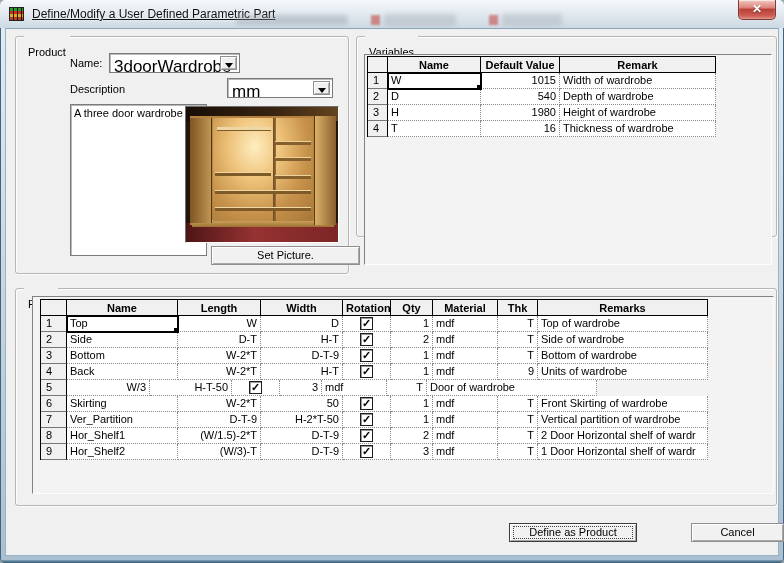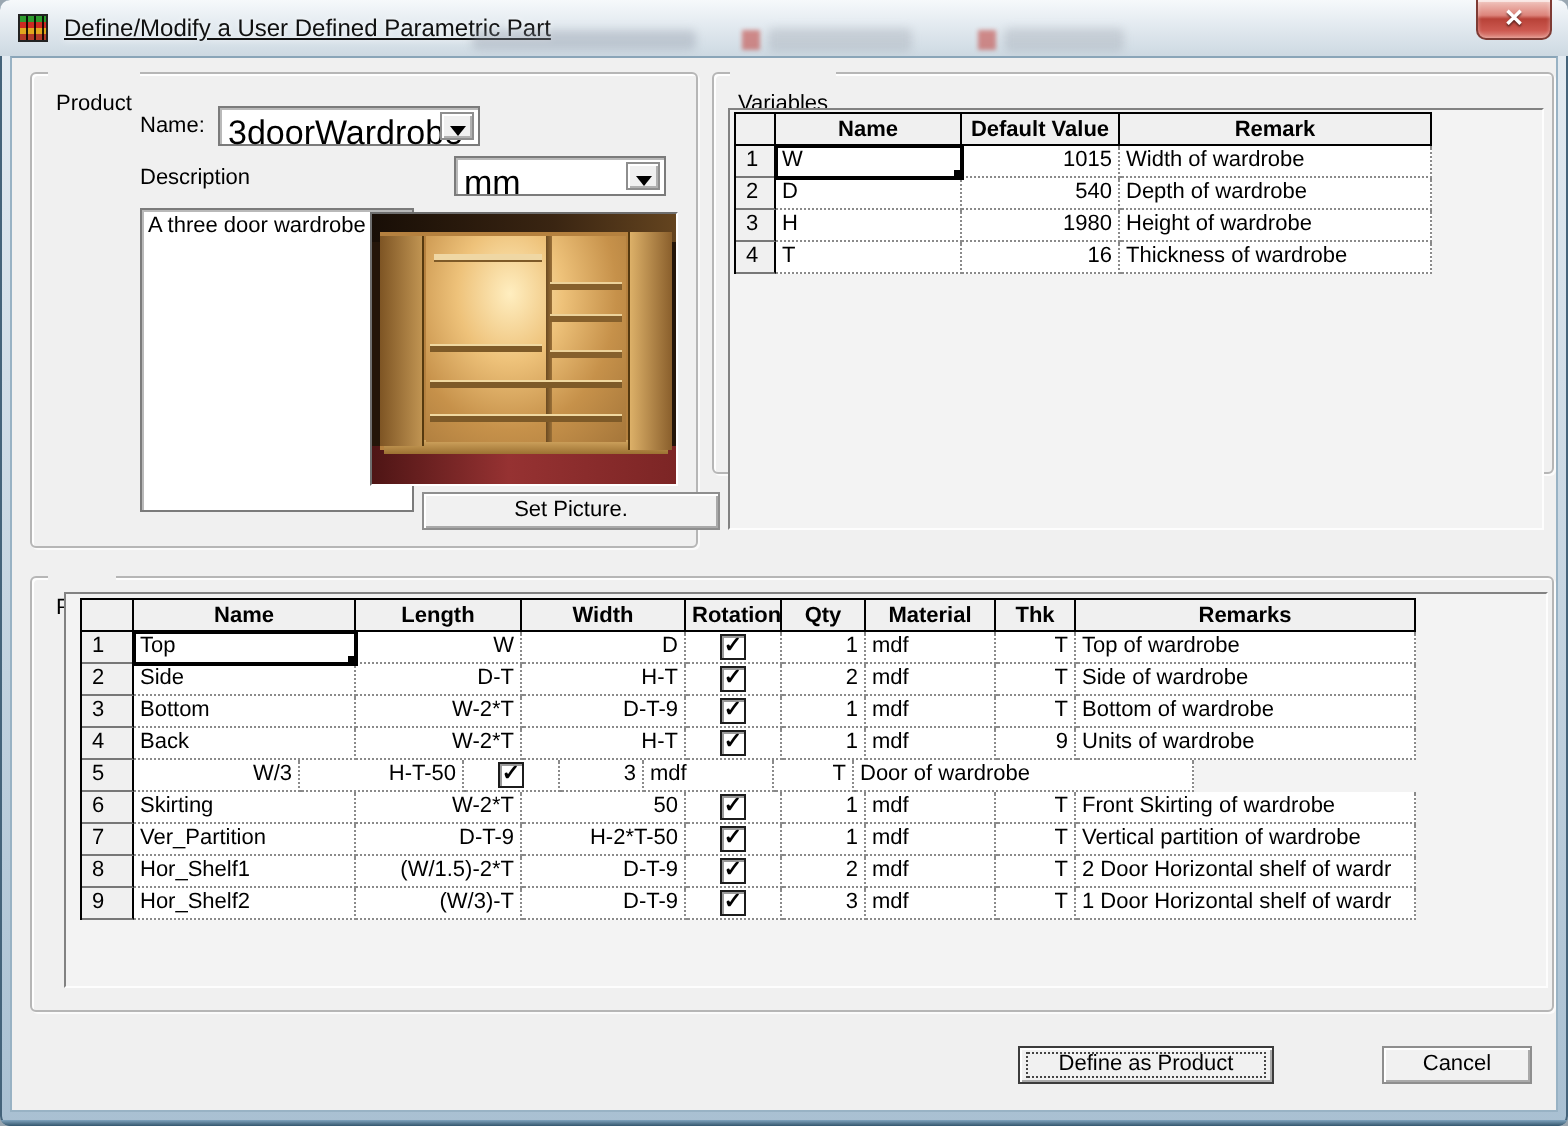--- a/index.html
+++ b/index.html
@@ -368,20 +368,20 @@
               </div>
             </div>
         </div>
       </div>
     </div>
 
     <div class="btn default" style="left:503px; top:494px; width:128px; height:19px;">
       <span class="focusrect"></span>
       <span class="btxt">Define as Product</span>
     </div>
-    <div class="btn" style="left:685px; top:494px; width:75px; height:19px;">
+    <div class="btn" style="left:685px; top:494px; width:93px; height:19px;">
       <span class="btxt">Cancel</span>
     </div>
 
   </div>
 
   <div class="frame-bottom"></div>
 </div>
 
 </body></html>

